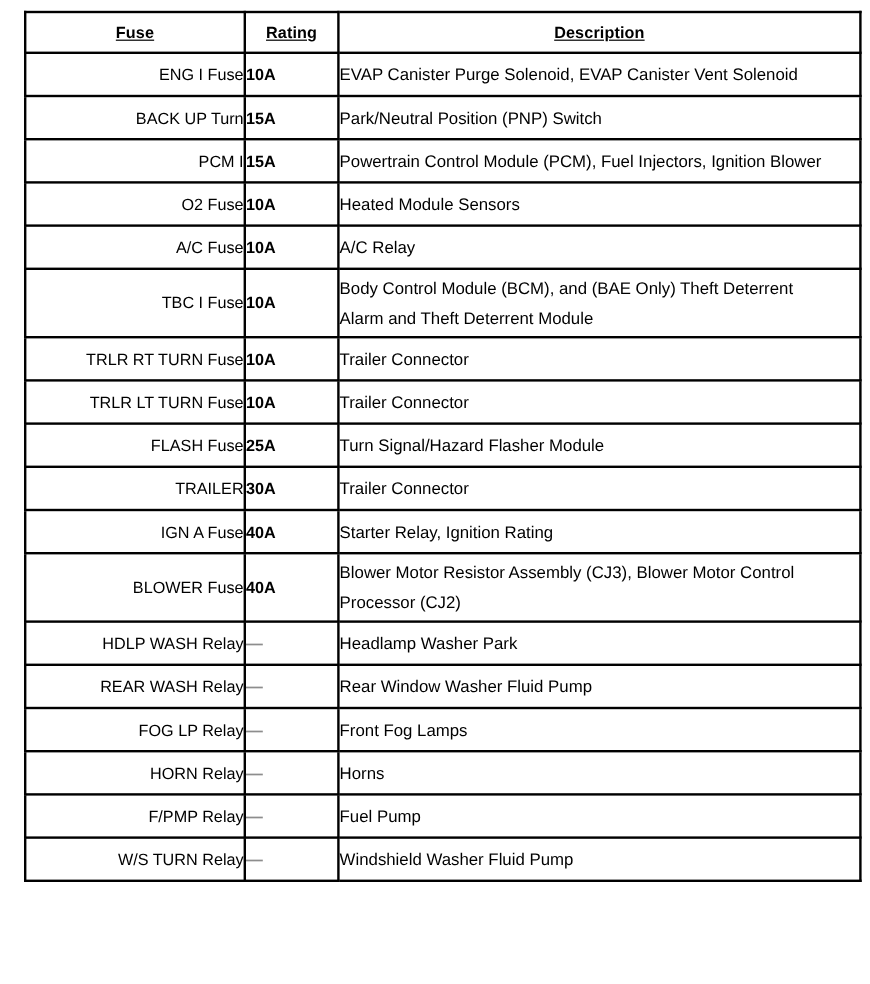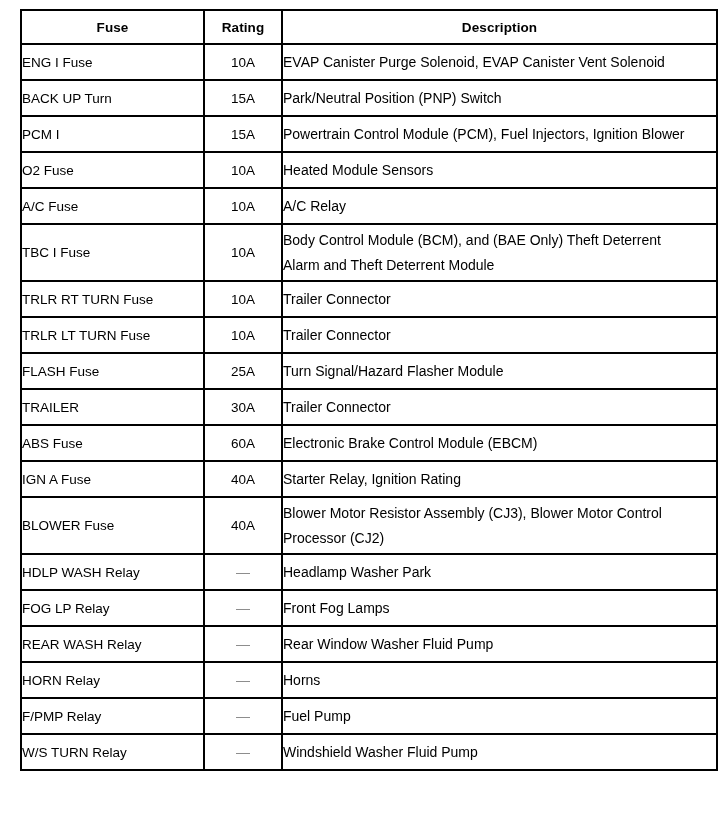--- a/index.html
+++ b/index.html
@@ -44,34 +44,34 @@
     background: #ffffff;
   }
 
   
   .fuse-table thead th {
     height: 32px;
     font-size: 13.5px;
     font-weight: bold;
     text-align: center;
     letter-spacing: 0.1px;
+    text-decoration: underline;
   }
 
   
   .cell-fuse {
     height: 34px;
-    text-align: left;
+    text-align: right;
     font-size: 13.5px;
     font-weight: normal;
     padding: 0 4px;
   }
   .cell-rating {
-    text-align: center;
     font-size: 13.5px;
-    font-weight: normal;
+    font-weight: bold;
   }
   .cell-desc {
     text-align: left;
     font-size: 14px;
     font-weight: normal;
     padding: 0 0 0 10px;
     line-height: 1.72;
   }
 
   
@@ -172,27 +172,20 @@
           </td>
         </tr>
         <tr>
           <td class="cell-fuse">TRAILER</td>
           <td class="cell-rating"><span>30A</span></td>
           <td class="cell-desc">
             <span class="desc-line">Trailer Connector</span>
           </td>
         </tr>
         <tr>
-          <td class="cell-fuse">ABS Fuse</td>
-          <td class="cell-rating"><span>60A</span></td>
-          <td class="cell-desc">
-            <span class="desc-line">Electronic Brake Control Module (EBCM)</span>
-          </td>
-        </tr>
-        <tr>
           <td class="cell-fuse">IGN A Fuse</td>
           <td class="cell-rating"><span>40A</span></td>
           <td class="cell-desc">
             <span class="desc-line">Starter Relay, Ignition Rating</span>
           </td>
         </tr>
         <tr class="row-tall">
           <td class="cell-fuse">BLOWER Fuse</td>
           <td class="cell-rating"><span>40A</span></td>
           <td class="cell-desc">
@@ -201,31 +194,31 @@
           </td>
         </tr>
         <tr>
           <td class="cell-fuse">HDLP WASH Relay</td>
           <td class="cell-rating"><span class="rating-dash">—</span></td>
           <td class="cell-desc">
             <span class="desc-line">Headlamp Washer Park</span>
           </td>
         </tr>
         <tr>
+          <td class="cell-fuse">REAR WASH Relay</td>
+          <td class="cell-rating"><span class="rating-dash">—</span></td>
+          <td class="cell-desc">
+            <span class="desc-line">Rear Window Washer Fluid Pump</span>
+          </td>
+        </tr>
+        <tr>
           <td class="cell-fuse">FOG LP Relay</td>
           <td class="cell-rating"><span class="rating-dash">—</span></td>
           <td class="cell-desc">
             <span class="desc-line">Front Fog Lamps</span>
-          </td>
-        </tr>
-        <tr>
-          <td class="cell-fuse">REAR WASH Relay</td>
-          <td class="cell-rating"><span class="rating-dash">—</span></td>
-          <td class="cell-desc">
-            <span class="desc-line">Rear Window Washer Fluid Pump</span>
           </td>
         </tr>
         <tr>
           <td class="cell-fuse">HORN Relay</td>
           <td class="cell-rating"><span class="rating-dash">—</span></td>
           <td class="cell-desc">
             <span class="desc-line">Horns</span>
           </td>
         </tr>
         <tr>

